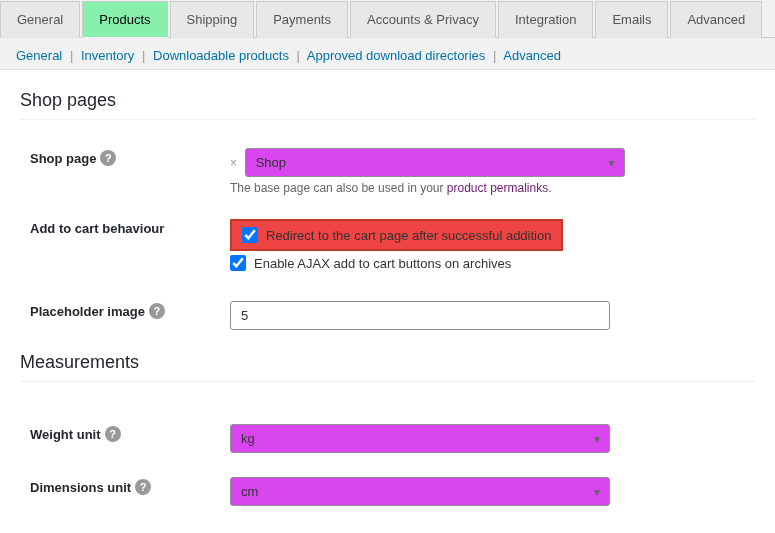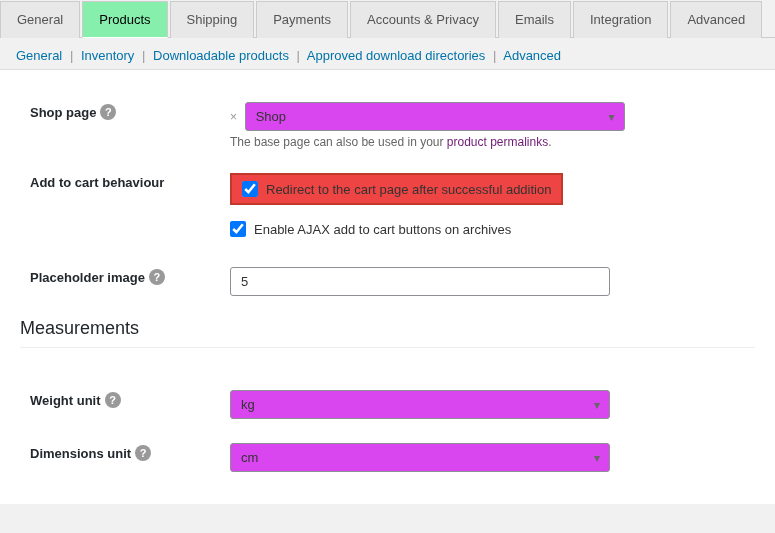--- a/index.html
+++ b/index.html
@@ -199,39 +199,40 @@
   </style>
 </head>
 <body>
 
 <div class="tabs-bar">
   <a class="tab">General</a>
   <a class="tab active">Products</a>
   <a class="tab">Shipping</a>
   <a class="tab">Payments</a>
   <a class="tab">Accounts &amp; Privacy</a>
+  <a class="tab">Integration</a>
   <a class="tab">Emails</a>
-  <a class="tab">Integration</a>
   <a class="tab">Advanced</a>
 </div>
 
 <div class="breadcrumb">
   <a href="#">General</a>
   <span class="sep">|</span>
   <a href="#">Inventory</a>
   <span class="sep">|</span>
   <a href="#">Downloadable products</a>
   <span class="sep">|</span>
   <a href="#">Approved download directories</a>
   <span class="sep">|</span>
   <a href="#">Advanced</a>
 </div>
 
 <div class="content">
 
+  <h2 class="section-title">Shop pages</h2>
 
   <table class="form-table">
     <tbody>
 
       <tr>
         <td>
           <div class="td-label">
             <span>Shop page</span>
             <span class="help-icon">?</span>
           </div>
@@ -257,21 +258,21 @@
         <td>
           <span>Add to cart behaviour</span>
         </td>
         <td>
           
           <div class="highlight-box">
             <input type="checkbox" id="redirect-cart" checked="" style="">
             <label for="redirect-cart">Redirect to the cart page after successful addition</label>
           </div>
           
-          <div class="checkbox-row" style="margin-top:16px;">
+          <div class="checkbox-row" style="margin-top:4px;">
             <input type="checkbox" id="ajax-cart" checked="" style="">
             <label for="ajax-cart">Enable AJAX add to cart buttons on archives</label>
           </div>
         </td>
       </tr>
 
       <tr>
         <td>
           <div class="td-label">
             <span>Placeholder image</span>

